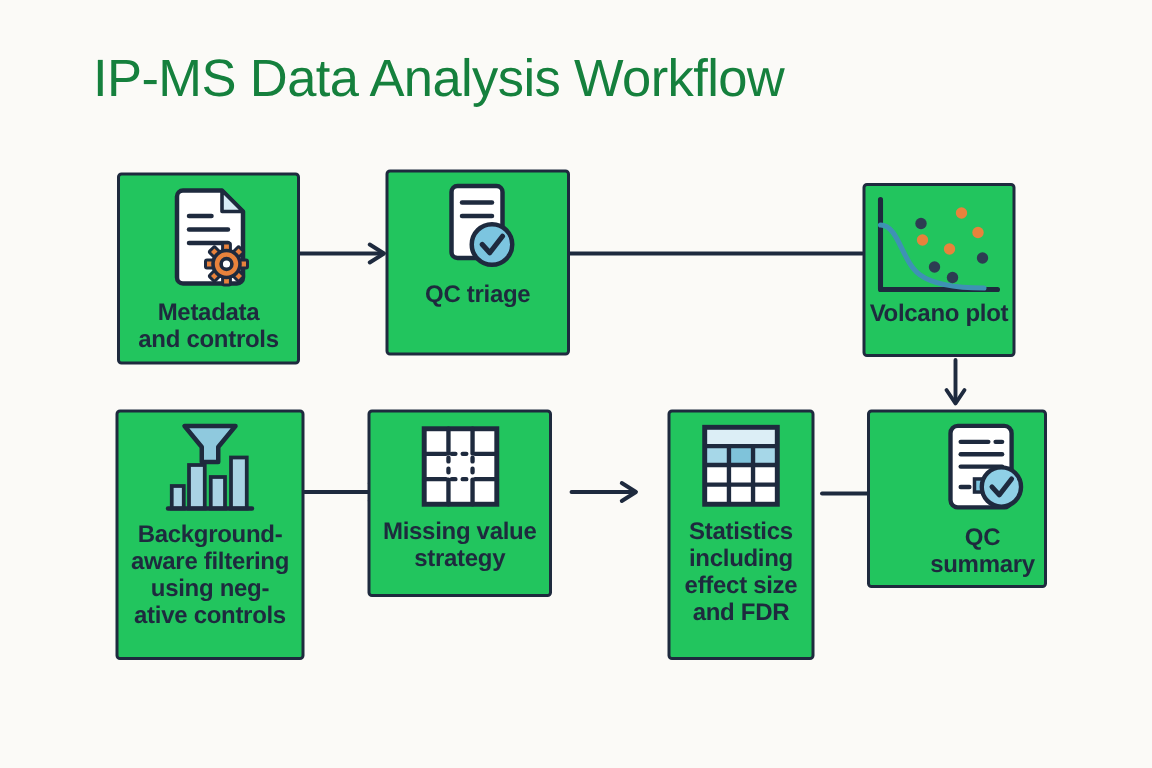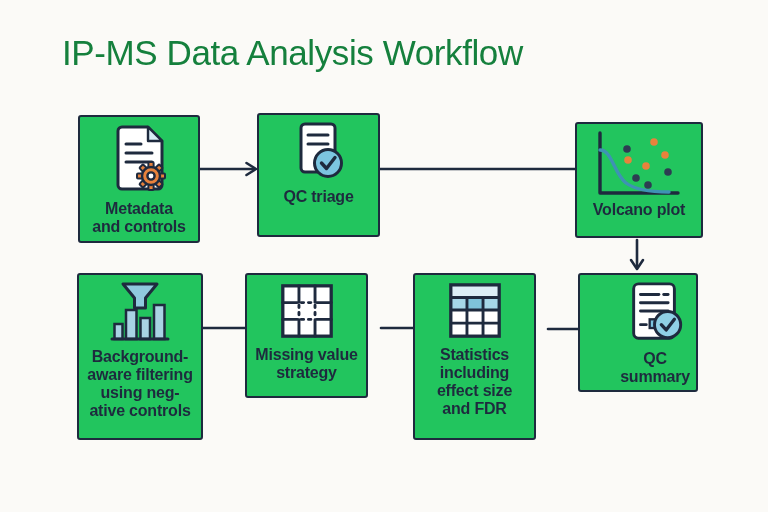--- a/index.html
+++ b/index.html
@@ -17,24 +17,24 @@
     box-sizing:border-box;padding:6px 2px;
   }
   .node-label{
     color:#1e2a3e;font-weight:600;font-size:16px;line-height:1.13;
     text-align:center;white-space:pre-line;margin-top:5px;letter-spacing:-0.2px;
   }
   .node-icon{flex:0 0 auto;display:block;}
   
   #node-metadata   {left:78px;  top:115px; width:122px; height:128px;}
   #node-qc-triage  {left:257px; top:113px; width:123px; height:124px;}
-  #node-volcano    {left:575px; top:122px; width:128px; height:116px;}
+  #node-volcano    {left:575px; top:122px; width:102px; height:116px;}
   #node-filtering  {left:77px;  top:273px; width:126px; height:167px;}
   #node-missing    {left:245px; top:273px; width:123px; height:125px;}
-  #node-statistics {left:413px; top:273px; width:123px; height:167px;}
+  #node-statistics {left:445px; top:273px; width:98px; height:167px;}
   #node-qc-summary {left:578px; top:273px; width:120px; height:119px;padding-left:36px;}
   
   .connectors{position:absolute;left:0;top:0;pointer-events:none;}
   .connectors path{stroke:#1e2a3e;stroke-width:2.6;fill:none;stroke-linecap:round;stroke-linejoin:round;}
 </style>
 </head>
 <body>
 
 <div class="canvas">
 

